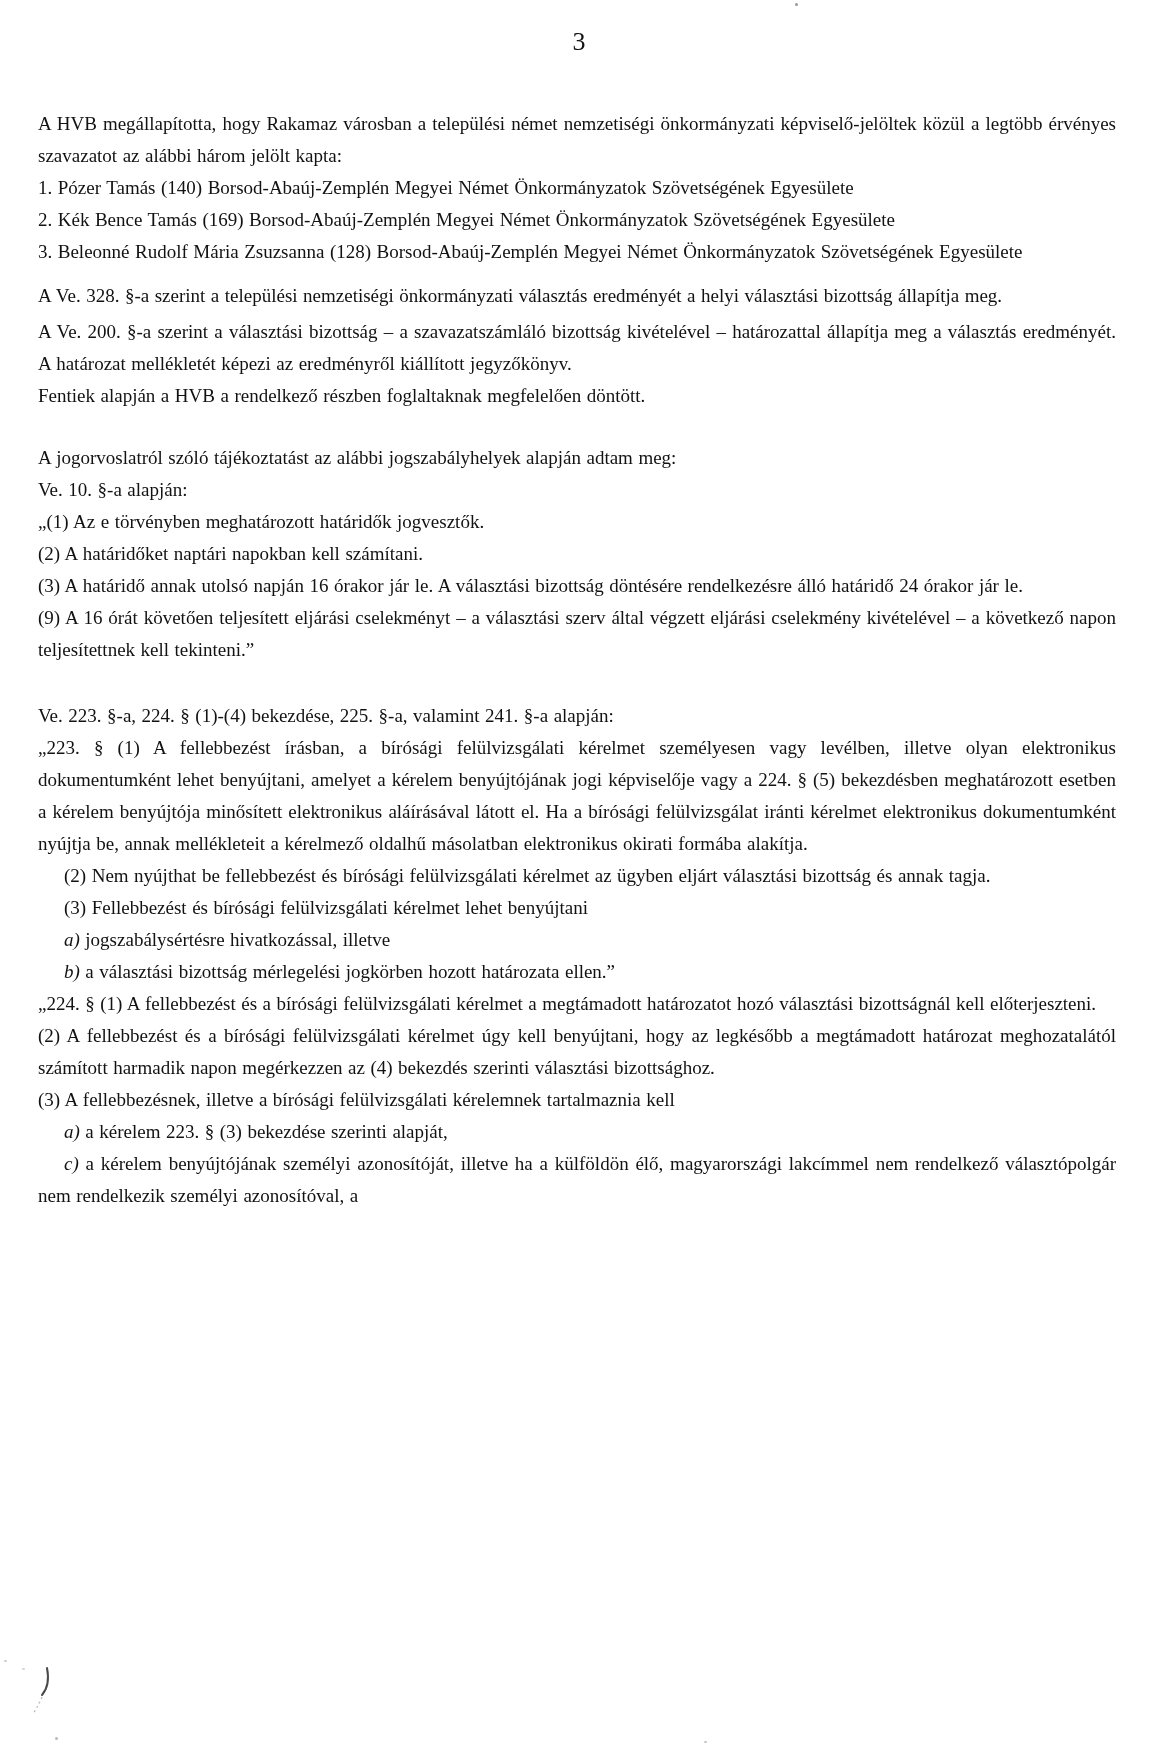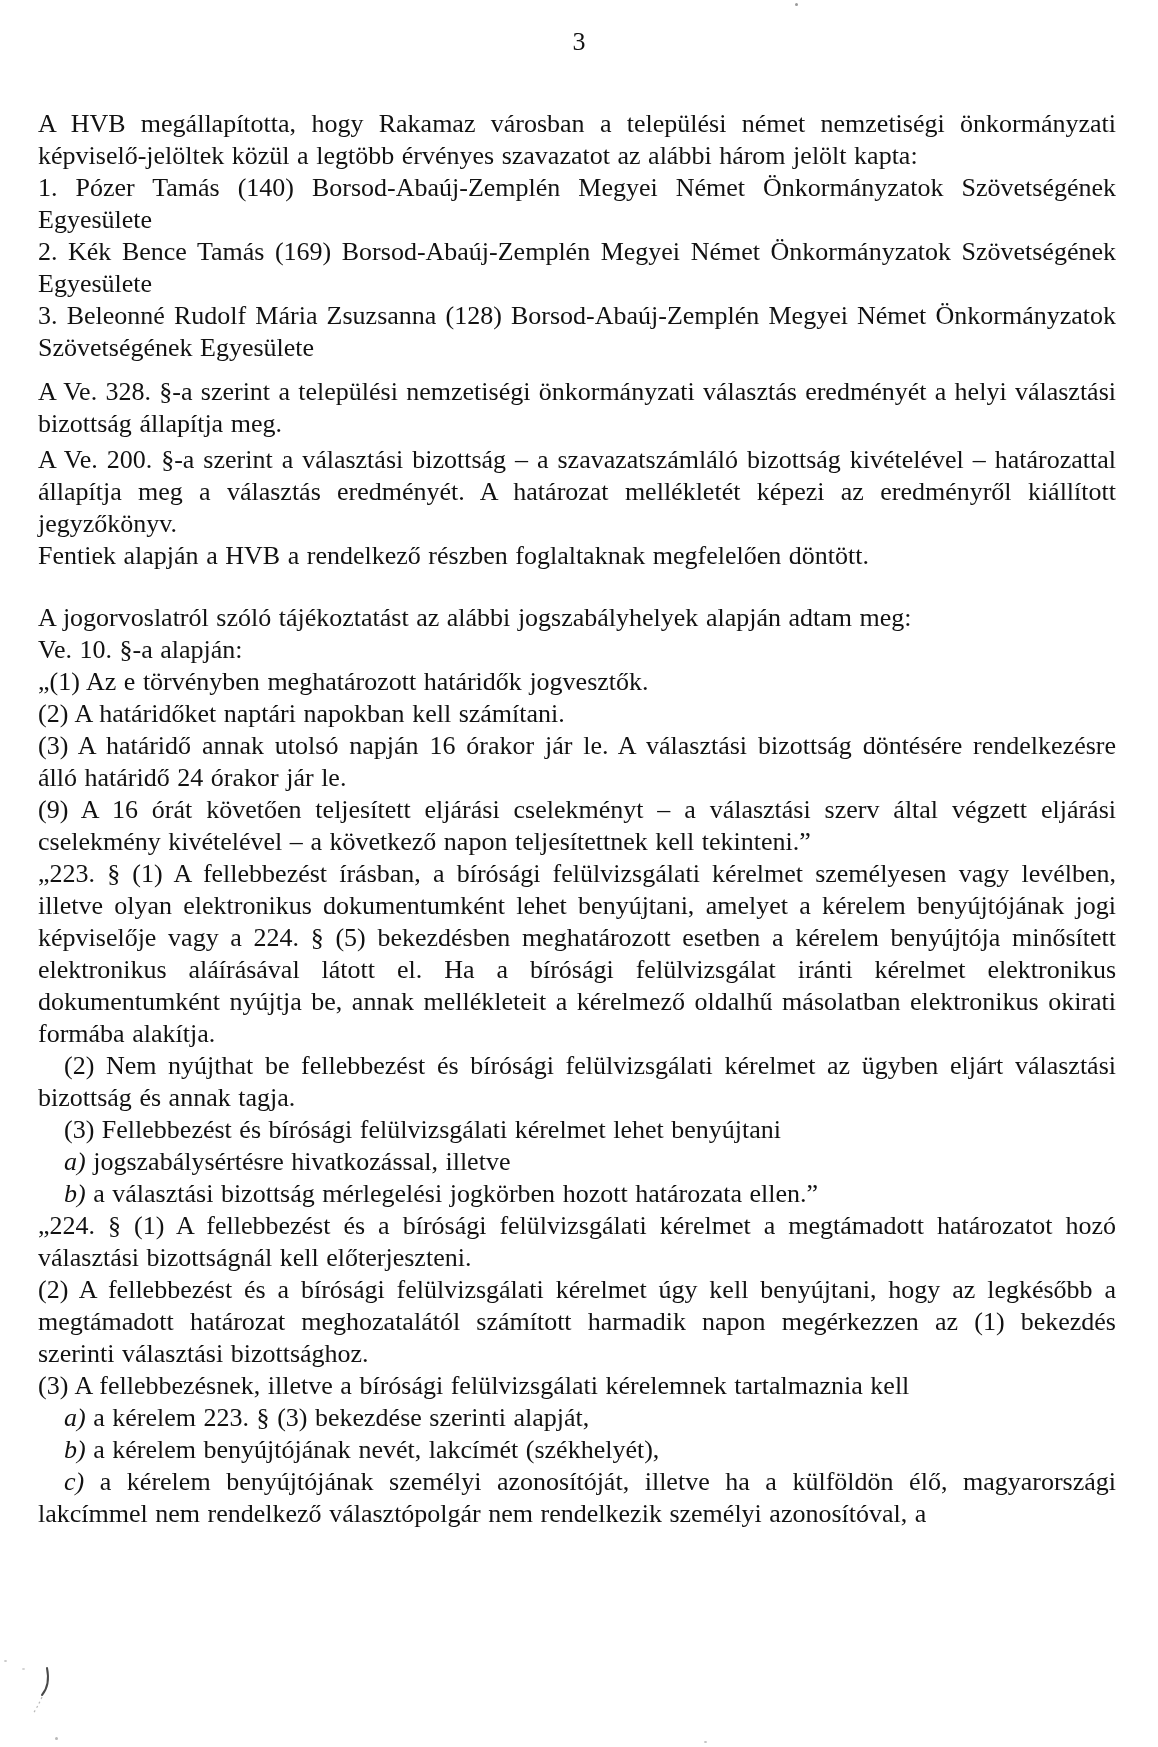--- a/index.html
+++ b/index.html
@@ -23,21 +23,21 @@
     width: 100%;
     text-align: center;
     font-size: 26px;
     line-height: 32px;
   }
   .doc-body {
     position: absolute;
     top: 108px;
     left: 38px;
     right: 42px;
-    font-size: 26px;
+    font-size: 19px;
     line-height: 32px;
     text-align: justify;
     word-spacing: 0.04em;
   }
   .para {
     margin: 0;
   }
   .para.indent {
     text-indent: 26px;
   }
@@ -70,30 +70,30 @@
       <p class="para">3. Beleonné Rudolf Mária Zsuzsanna (128) Borsod-Abaúj-Zemplén Megyei Német Önkormányzatok Szövetségének Egyesülete</p>
       <p class="para" style="margin-top: 12px;">A Ve. 328. §-a szerint a települési nemzetiségi önkormányzati választás eredményét a helyi választási bizottság állapítja meg.</p>
       <p class="para" style="margin-top: 4px;">A Ve. 200. §-a szerint a választási bizottság – a szavazatszámláló bizottság kivételével – határozattal állapítja meg a választás eredményét. A határozat mellékletét képezi az eredményről kiállított jegyzőkönyv.</p>
       <p class="para" style="">Fentiek alapján a HVB a rendelkező részben foglaltaknak megfelelően döntött.</p>
       <p class="para" style="margin-top: 30px;">A jogorvoslatról szóló tájékoztatást az alábbi jogszabályhelyek alapján adtam meg:</p>
       <p class="para">Ve. 10. §-a alapján:</p>
       <p class="para">„(1) Az e törvényben meghatározott határidők jogvesztők.</p>
       <p class="para">(2) A határidőket naptári napokban kell számítani.</p>
       <p class="para">(3) A határidő annak utolsó napján 16 órakor jár le. A választási bizottság döntésére rendelkezésre álló határidő 24 órakor jár le.</p>
       <p class="para">(9) A 16 órát követően teljesített eljárási cselekményt – a választási szerv által végzett eljárási cselekmény kivételével – a következő napon teljesítettnek kell tekinteni.”</p>
+      <p class="para" style="margin-top: 34px;">Ve. 223. §-a, 224. § (1)-(4) bekezdése, 225. §-a, valamint 241. §-a alapján:</p>
       <p class="para">„223. § (1) A fellebbezést írásban, a bírósági felülvizsgálati kérelmet személyesen vagy levélben, illetve olyan elektronikus dokumentumként lehet benyújtani, amelyet a kérelem benyújtójának jogi képviselője vagy a 224. § (5) bekezdésben meghatározott esetben a kérelem benyújtója minősített elektronikus aláírásával látott el. Ha a bírósági felülvizsgálat iránti kérelmet elektronikus dokumentumként nyújtja be, annak mellékleteit a kérelmező oldalhű másolatban elektronikus okirati formába alakítja.</p>
       <p class="para indent">(2) Nem nyújthat be fellebbezést és bírósági felülvizsgálati kérelmet az ügyben eljárt választási bizottság és annak tagja.</p>
       <p class="para indent">(3) Fellebbezést és bírósági felülvizsgálati kérelmet lehet benyújtani</p>
       <p class="para indent"><i>a)</i> jogszabálysértésre hivatkozással, illetve</p>
       <p class="para indent"><i>b)</i> a választási bizottság mérlegelési jogkörben hozott határozata ellen.”</p>
       <p class="para">„224. § (1) A fellebbezést és a bírósági felülvizsgálati kérelmet a megtámadott határozatot hozó választási bizottságnál kell előterjeszteni.</p>
-      <p class="para">(2) A fellebbezést és a bírósági felülvizsgálati kérelmet úgy kell benyújtani, hogy az legkésőbb a megtámadott határozat meghozatalától számított harmadik napon megérkezzen az (1) bekezdés szerinti választási bizottsághoz.</p>
+      <p class="para">(2) A fellebbezést és a bírósági felülvizsgálati kérelmet úgy kell benyújtani, hogy az legkésőbb a megtámadott határozat meghozatalától számított harmadik napon megérkezzen az (4) bekezdés szerinti választási bizottsághoz.</p>
       <p class="para">(3) A fellebbezésnek, illetve a bírósági felülvizsgálati kérelemnek tartalmaznia kell</p>
       <p class="para indent"><i>a)</i> a kérelem 223. § (3) bekezdése szerinti alapját,</p>
-      <p class="para indent"><i>b)</i> a kérelem benyújtójának nevét, lakcímét (székhelyét),</p>
       <p class="para indent"><i>c)</i> a kérelem benyújtójának személyi azonosítóját, illetve ha a külföldön élő, magyarországi lakcímmel nem rendelkező választópolgár nem rendelkezik személyi azonosítóval, a</p>
     </div>
 
   <svg class="artifact" style="left:30px; top:1664px;" width="26" height="52" viewBox="0 0 26 52">
     <path d="M17,4 C19,14 18,24 12,31" fill="none" stroke="#4a4a4a" stroke-width="2" stroke-linecap="round"></path>
     <path d="M12,33 C9,40 6,45 3,50" fill="none" stroke="#8a8a8a" stroke-width="1.2" stroke-dasharray="2,3" opacity="0.6"></path>
   </svg>
   <span class="speck" style="left:795px; top:3px;  width:3px; height:3px;"></span>
   <span class="speck" style="left:4px;   top:1660px; width:3px; height:2px; opacity:.55;"></span>
   <span class="speck" style="left:22px;  top:1668px; width:3px; height:2px; opacity:.45;"></span>

